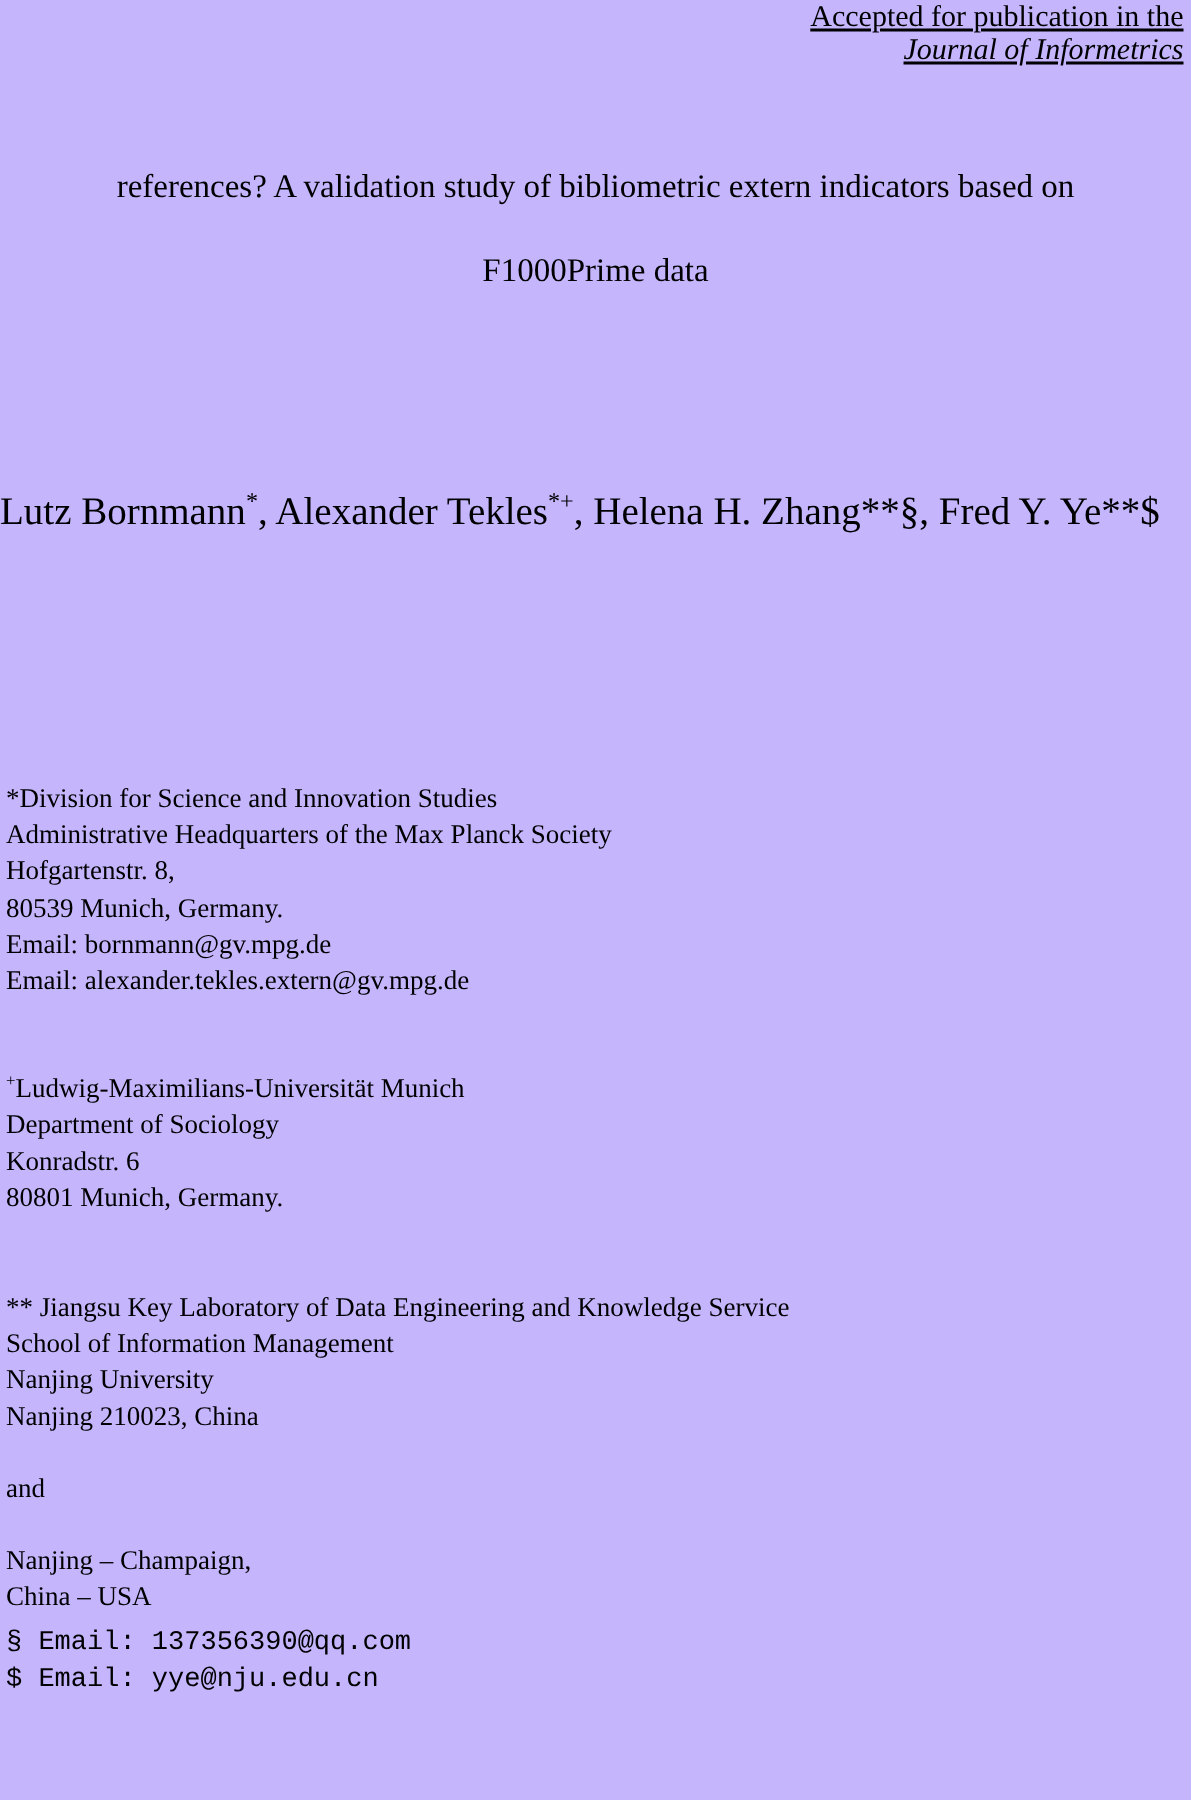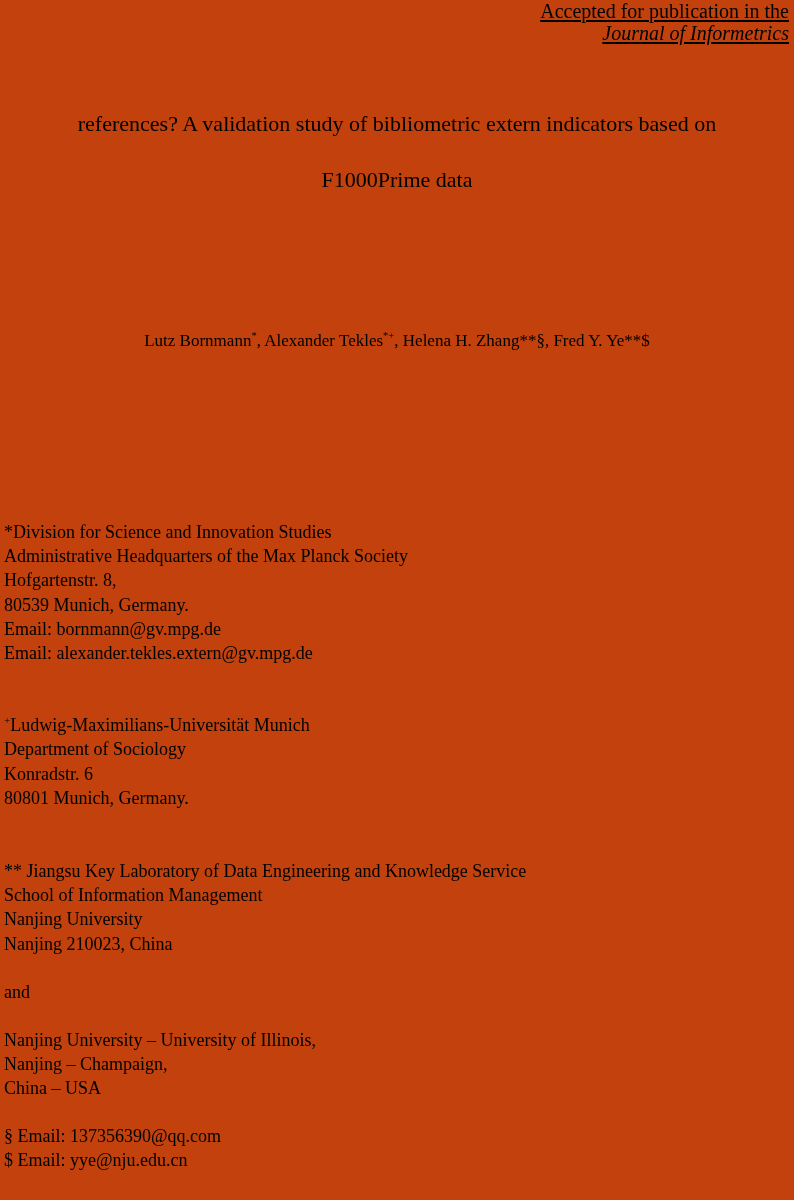--- a/index.html
+++ b/index.html
@@ -4,21 +4,21 @@
 <style>
   html, body {
     margin: 0;
     padding: 0;
     background: #ffffff;
   }
   .page {
     position: relative;
     width: 794px;
     height: 1200px;
-    background: #c2410c;
+    background: #c4b5fd;
     color: #000000;
     font-family: "Liberation Serif", serif;
     overflow: hidden;
   }
   
   .accept-note {
     position: absolute;
     top: 0px;
     right: 5px;
     text-align: right;
@@ -46,22 +46,21 @@
   }
   .title-block .tline {
     white-space: nowrap;
   }
   
   .author-block {
     position: absolute;
     top: 327px;
     left: 0;
     width: 100%;
-    text-align: center;
-    font-size: 17px;
+    font-size: 26px;
     line-height: 28px;
     white-space: nowrap;
   }
   sup {
     font-size: 0.62em;
     line-height: 0;
   }
   
   .affil-section {
     position: absolute;
@@ -69,21 +68,21 @@
     left: 4px;
     font-size: 18px;
     line-height: 24.2px;
   }
   .affil-section .line {
     white-space: nowrap;
   }
   .mt-blank2a { margin-top: 48px; }
   .mt-blank2b { margin-top: 49px; }
   .mt-blank1  { margin-top: 24px; }
-  .mt-blank1c { margin-top: 23px; }
+  .mt-blank1c { margin-top: 7px; font-family: Liberation Mono, monospace; }
 </style>
 </head>
 <body>
 
 <div class="page">
 
   <div class="accept-note">
     <div class="line">Accepted for publication in the</div>
     <div class="line journal">Journal of Informetrics</div>
   </div>
@@ -120,21 +119,20 @@
       <div class="line">School of Information Management</div>
       <div class="line">Nanjing University</div>
       <div class="line">Nanjing 210023, China</div>
     </div>
 
     <div class="mt-blank1">
       <div class="line">and</div>
     </div>
 
     <div class="mt-blank1">
-      <div class="line">Nanjing University – University of Illinois,</div>
       <div class="line">Nanjing – Champaign,</div>
       <div class="line">China – USA</div>
     </div>
 
     <div class="mt-blank1c">
       <div class="line">§ Email: 137356390@qq.com</div>
       <div class="line">$ Email: yye@nju.edu.cn</div>
     </div>
 
   </div>

